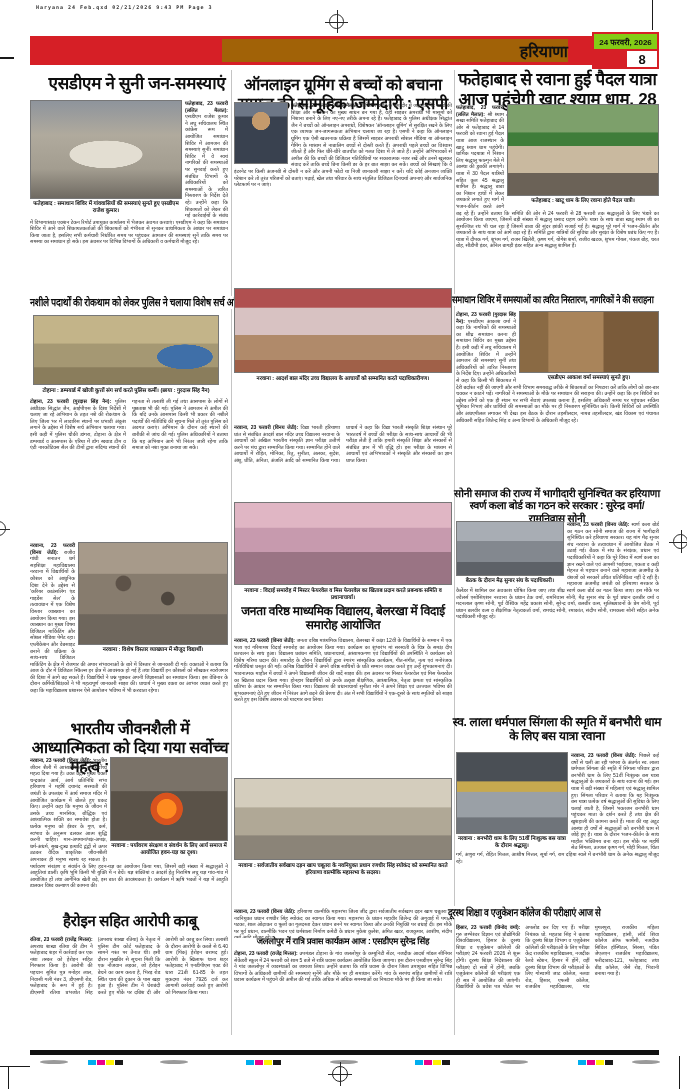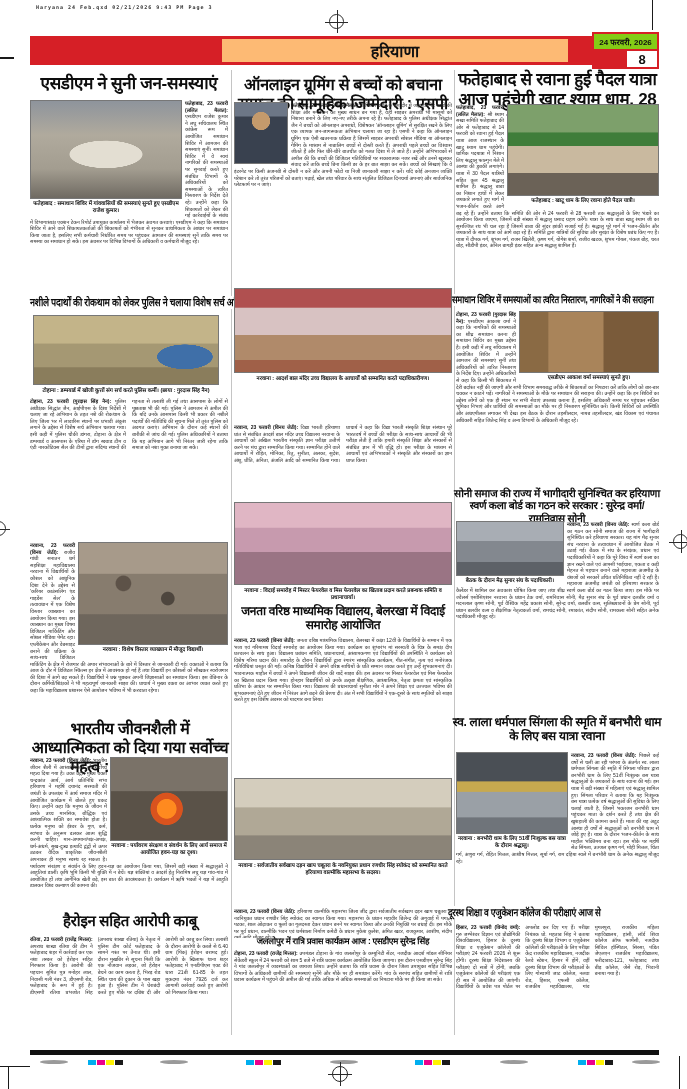--- a/index.html
+++ b/index.html
@@ -19,22 +19,22 @@
   .blackbar{position:absolute;left:30px;top:1050px;width:629px;height:5px;background:#111;}
   
   .strip{position:absolute;left:30px;top:36px;width:629px;height:29px;background:#d61f26;}
   .masthead{position:absolute;left:23px;top:33px;width:178px;height:34px;background:#ffd60a;
             border:2px solid #d61f26;box-sizing:border-box;
             clip-path:polygon(0 0,91% 0,100% 55%,88% 100%,0 100%);}
   .masthead .stripe{position:absolute;left:4px;top:8px;right:14px;height:13px;background:#fff;}
   .masthead .mtitle{position:absolute;left:18px;top:4px;font-size:16px;font-weight:bold;color:#d61f26;
             text-shadow:0.5px 0.5px 0 #8d0f14;letter-spacing:-0.5px;}
   .masthead .medition{position:absolute;right:20px;top:13px;font-size:6px;font-weight:bold;color:#1a1a1a;}
-  .sectionbox{position:absolute;left:222px;top:39px;width:346px;height:23px;background:#fdba74;
-            display:flex;align-items:center;justify-content:center;}
+  .sectionbox{position:absolute;left:222px;top:39px;width:346px;height:23px;background:#a16207;
+            display:flex;align-items:center;justify-content:flex-end;}
   .sectionbox span{font-size:16px;font-weight:bold;color:#111;}
   .datebox{position:absolute;left:592px;top:32px;width:67px;height:37px;border:2px solid #d61f26;
             box-sizing:border-box;background:#84cc16;}
   .datebox .drow{height:15px;border-bottom:2px solid #d61f26;display:flex;align-items:center;
             justify-content:center;font-size:8px;font-weight:bold;color:#111;}
   .datebox .prow{height:16px;display:flex;}
   .datebox .pfill{flex:1;background:#d61f26;}
   .datebox .pnum{width:30px;background:#fff;display:flex;align-items:center;justify-content:center;
             font-size:13px;font-weight:bold;color:#111;}
   
@@ -99,21 +99,21 @@
     <div class="drow">24 फरवरी, 2026</div>
     <div class="prow">
       <div class="pfill"></div>
       <div class="pnum">8</div>
     </div>
   </div>
 
   <div class="vrule" style="left:231px;"></div>
   <div class="vrule" style="left:454px;"></div>
 
-  <div class="hl" style="left:30px;top:74px;width:198px;font-size:17px;">एसडीएम ने सुनी जन-समस्याएं</div>
+  <div class="hl" style="left:38px;top:74px;width:198px;font-size:17px;">एसडीएम ने सुनी जन-समस्याएं</div>
   <div class="body" style="left:30px;top:100px;width:198px;height:214px;">
     <div class="phwrap fl" style="width:152px;">
       <div class="photo ph-a" style="width:152px;height:99px;"></div>
       <div class="cap">फतेहाबाद : समाधान शिविर में गांववासियों की समस्याएं सुनते हुए एसडीएम राजेश कुमार।</div>
     </div>
     <p><b class="dl">फतेहाबाद, 23 फरवरी (ललित मैलात):</b> <span>एसडीएम राजेश कुमार ने लघु सचिवालय स्थित कांफ्रेंस रूम में आयोजित समाधान शिविर में आमजन की समस्याएं सुनीं। समाधान शिविर में वे स्वयं नागरिकों की समस्याओं पर सुनवाई करते हुए संबंधित विभागों के अधिकारियों को समस्याओं के त्वरित निस्तारण के निर्देश देते रहे। उन्होंने कहा कि शिकायतों को लेकर की गई कार्रवाईयों के संबंध में विभागाध्यक्ष एक्शन टेकन रिपोर्ट उपायुक्त कार्यालय में भेजकर अवगत करवाएं। एसडीएम ने कहा कि समाधान शिविर में आने वाले शिकायतकर्ताओं की शिकायतों को गंभीरता से सुनकर प्राथमिकता के आधार पर समाधान किया जाता है, इसलिए सभी कर्मचारी निर्धारित समय पर पहुंचकर आमजन की समस्याएं सुनें ताकि समय पर समस्या का समाधान हो सके। इस अवसर पर विभिन्न विभागों के अधिकारी व कर्मचारी मौजूद रहे।</span></p>
   </div>
 
   <div class="hl" style="left:234px;top:76px;width:218px;font-size:16px;">ऑनलाइन ग्रूमिंग से बच्चों को बचाना समाज की सामूहिक जिम्मेदारी : एसपी</div>
   <div class="body" style="left:234px;top:102px;width:218px;height:212px;">

